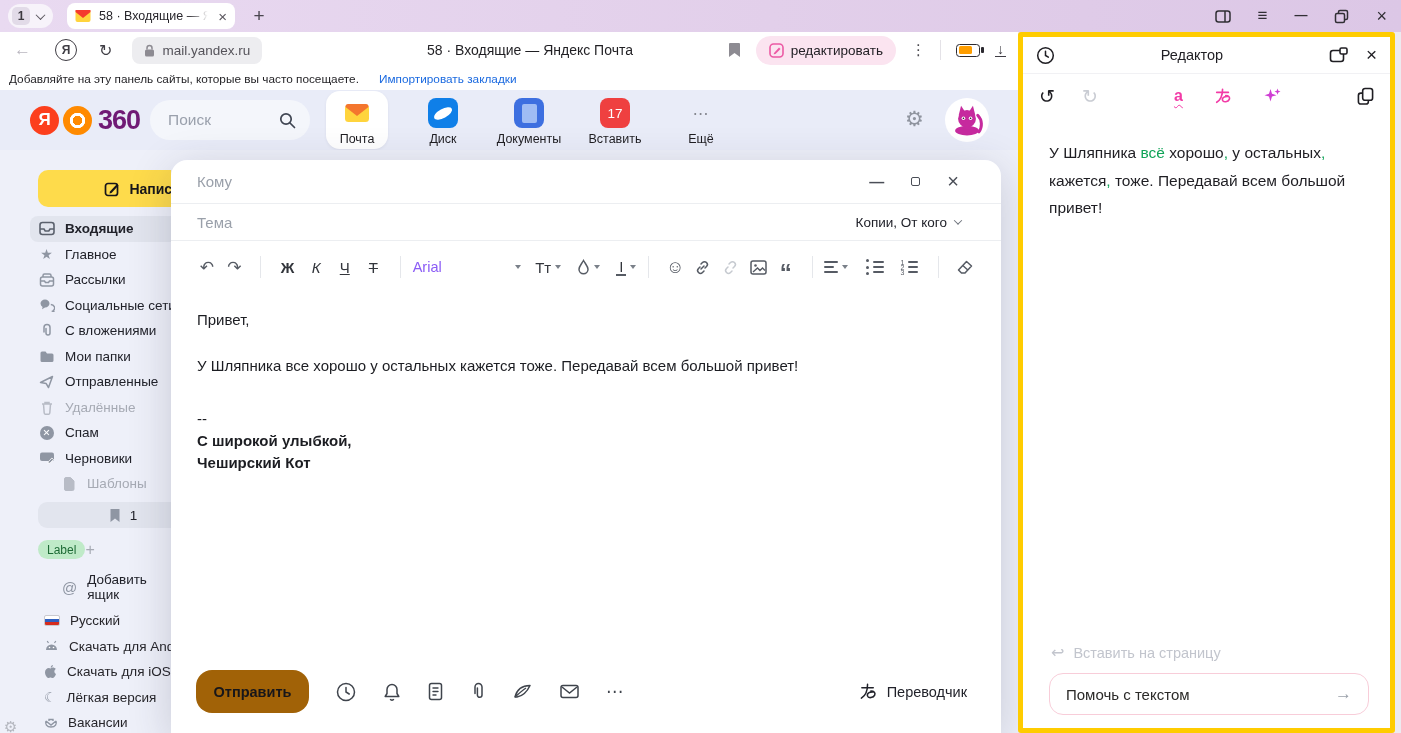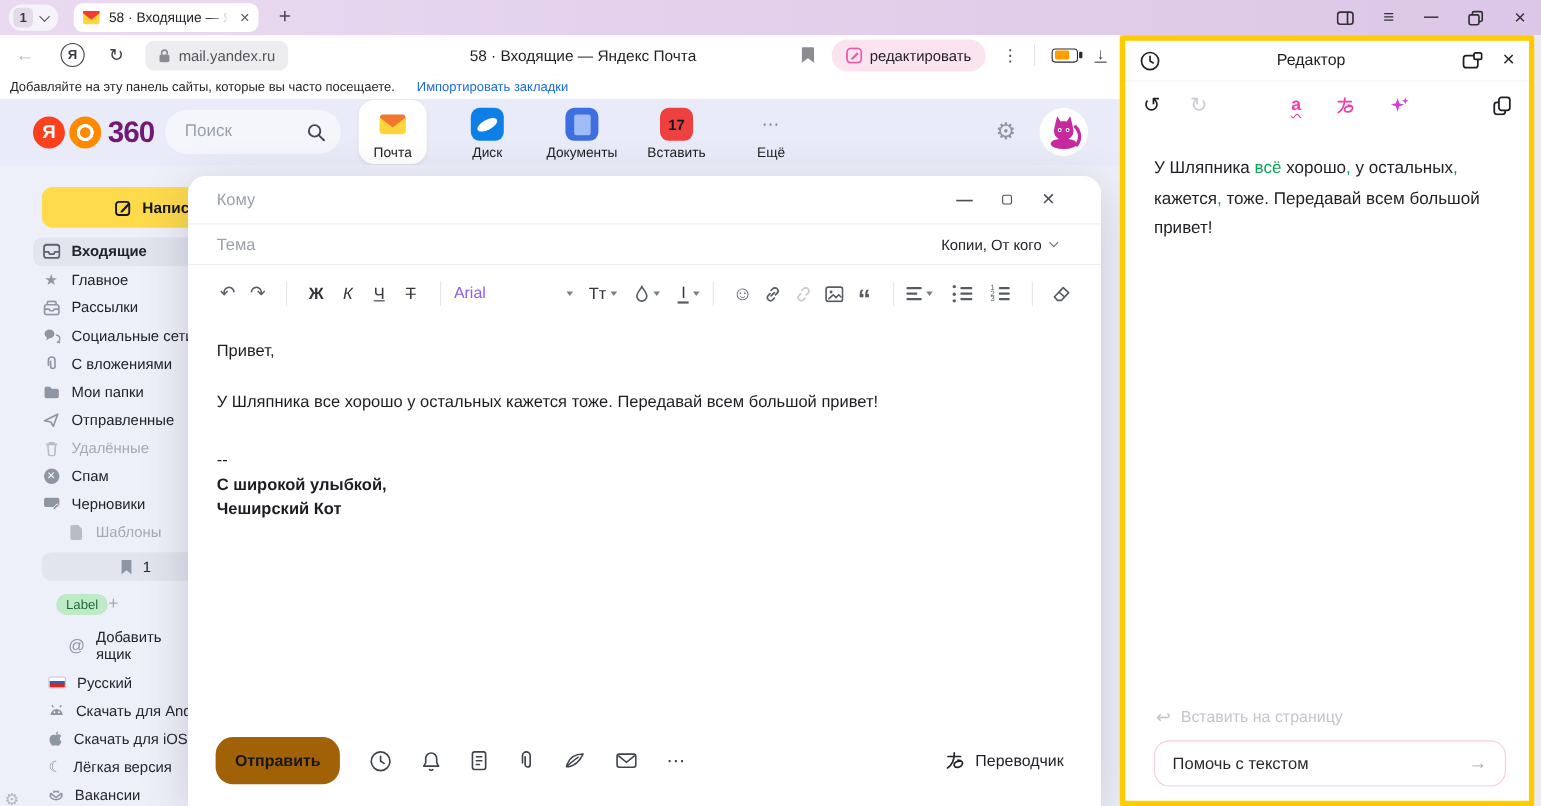--- a/index.html
+++ b/index.html
@@ -70,21 +70,21 @@
   .apps { position:absolute; left:326px; display:flex; align-items:flex-start; gap:24px; }
   .app { display:flex; flex-direction:column; align-items:center; gap:4px; width:62px; padding-top:7px; height:58px; }
   .app.active { background:#ffffff; border-radius:14px; box-shadow:0 1px 3px rgba(60,60,90,.08); }
   .app .lbl { font-size:12.5px; color:#1f1e22; white-space:nowrap; }
   .tile { width:30px; height:30px; border-radius:8px; position:relative; overflow:hidden; }
   .tile-disk { background:#0f7fe8; }
   .tile-disk .blade { position:absolute; left:5px; top:11px; width:20px; height:9px; background:#ffffff;
     border-radius:50%; transform:rotate(-28deg); }
   .tile-docs { background:#3d6fe0; }
   .tile-docs .page { position:absolute; left:8px; top:6px; width:15px; height:19px; background:#9fbcf4; border-radius:2px; }
-  .tile-cal { background:#ef4040; color:#0f172a; font-weight:bold; font-size:13.5px; display:flex; align-items:center; justify-content:center;text-align:right; }
+  .tile-cal { background:#ef4040; color:#ffffff; font-weight:normal; font-size:13.5px; display:flex; align-items:center; justify-content:center;text-align:right; }
   .app-more-dots { height:30px; display:flex; align-items:center; color:#85878f; font-size:16px; letter-spacing:1px; }
   .gear { position:absolute; left:905px; font-size:21px; color:#8f949f; top:17px; }
   .avatar { position:absolute; left:945px; top:8px; width:44px; height:44px; border-radius:50%; background:#ffffff;
     display:flex; align-items:center; justify-content:center; overflow:hidden; }
 
   
   .main { position:absolute; left:0; top:150px; width:1018px; height:583px; background:#eef0f9; }
   .sidebar { position:absolute; left:0; top:0; width:171px; height:583px; overflow:hidden; }
   .compose-btn { position:absolute; left:38px; top:20px; width:280px; height:37px; background:#fedb4b;
     border-radius:10px; display:flex; align-items:center; justify-content:center; gap:9px;
@@ -94,21 +94,21 @@
   .f-row.sel { background:#e2e5ee; border-radius:8px; margin-left:30px; padding-left:8px; font-weight:bold; width:330px; }
   .f-row.muted { color:#a6aab4; }
   .f-row.muted svg * { stroke:#b8bcc6; }
   .f-row.indent { padding-left:60px; }
   .f-ico { width:17px; display:flex; justify-content:center; }
   .glyph-ico { color:#8f96a3; font-size:14px; }
   .spam-dot { width:14px; height:14px; border-radius:50%; background:#8f96a3; color:#fff; font-size:9.5px;
     font-weight:bold; display:flex; align-items:center; justify-content:center; }
   .bk-pill { position:absolute; left:38px; top:352px; width:170px; height:26px; background:#e2e5ee; border-radius:9px;
     display:flex; align-items:center; justify-content:center; gap:9px; font-size:13.5px; color:#21222a; }
-  .label-row { position:absolute; left:51px; top:390px; display:flex; align-items:center; gap:0; }
+  .label-row { position:absolute; left:38px; top:390px; display:flex; align-items:center; gap:0; }
   .label-tag { background:#bfeac8; color:#1e6b36; font-size:12px; padding:2.5px 9px; border-radius:10px; }
   .label-plus { color:#a6aab4; font-size:16px; }
   .addbox { position:absolute; left:62px; top:422px; display:flex; align-items:center; gap:10px; font-size:13.5px; color:#21222a; }
   .addbox .at { color:#8f96a3; font-size:15px; }
   .foot-links { position:absolute; left:0; top:458px; width:340px; }
   .fl-row { height:25.5px; display:flex; align-items:center; gap:10px; padding-left:44px; font-size:13.5px; color:#27262b; }
   .flag-ru { width:16px; height:11px; border-radius:2px; border:.5px solid #c9c9cf;
     background:linear-gradient(#ffffff 0 33%, #2e5fc0 33% 66%, #d52b1e 66% 100%); }
   .corner-gear { position:absolute; left:4px; top:568px; color:#b4b7bf; font-size:15px; }
 

